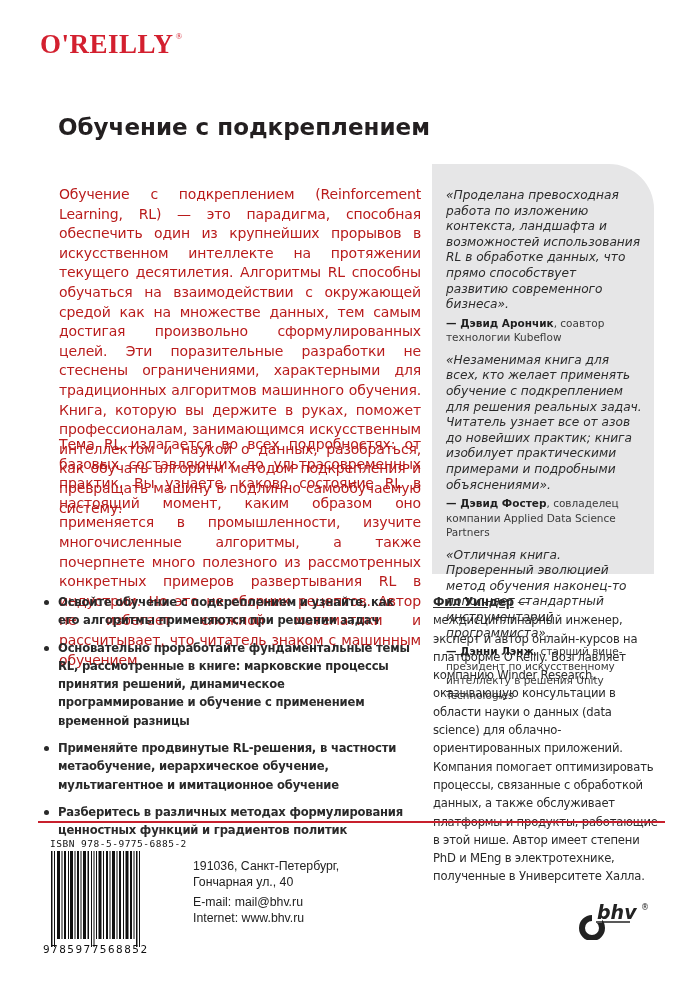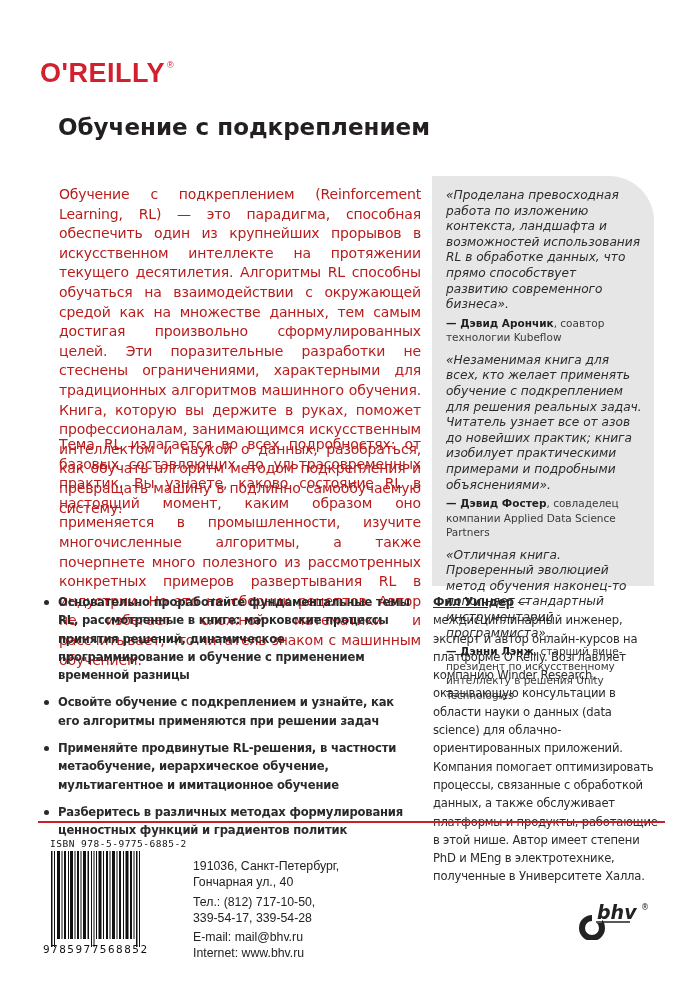--- a/index.html
+++ b/index.html
@@ -1,41 +1,41 @@
 <!DOCTYPE html>
 <html><head>
   <meta charset="utf-8">
   <style>
     html, body { margin: 0; padding: 0; background: #ffffff; }
     body {
       width: 700px; height: 988px; position: relative; overflow: hidden;
       font-family: "DejaVu Sans", sans-serif; color: #231f20;
     }
     .logo {
-      position: absolute; left: 40px; top: 58px;
-      font-family: Liberation Sans, sans-serif; font-weight: bold;
+      position: absolute; left: 40px; top: 29px;
+      font-family: Liberation Serif, serif; font-weight: bold;
       font-size: 27px; letter-spacing: 0.5px; color: #d3202f;
     }
     .logo sup { font-size: 9px; font-weight: normal; vertical-align: 14px; margin-left: 2px; }
     .title {
       position: absolute; left: 42px; top: 97px; width: 420px;
       font-family: "DejaVu Sans", sans-serif; font-weight: bold;
       font-size: 23px; line-height: 28px; color: #231f20; margin: 16px;
     }
     .desc {
       position: absolute; left: 42px; width: 362px;
       font-size: 14px; line-height: 19.6px; text-align: justify;
       color: #b91c1c; margin: 17px; letter-spacing: -0.15px;
     }
     .desc.p1 { top: 168px; }
     .desc.p2 { top: 418px; }
     .quotes {
       position: absolute; left: 432px; top: 164px; width: 222px; height: 410px;
       background: #e6e6e7; border-top-right-radius: 45px;
-      padding: 12px 12px 0 14px; box-sizing: border-box; margin-top: 12px;
+      padding: 24px 12px 0 14px; box-sizing: border-box;
     }
     .quote { margin-bottom: 8px; }
     .quote-text {
       font-style: italic; font-size: 12.2px; line-height: 15.6px;
       color: #2c2c2c; margin: 0;
     }
     .quote-author {
       font-size: 10.5px; line-height: 14.5px;
       color: #3a3a3a; margin-top: 3px;
     }
@@ -110,22 +110,22 @@
   </div>
   <div class="quote">
     <p class="quote-text">«Отличная книга. Проверенный эволюцией метод обучения наконец-то пополняет стандартный инструментарий программиста».</p>
     <div class="quote-author">
       <span class="name">— Дэнни Лэнж</span><span>, старший вице-президент по искусственному интеллекту в решения Unity Technologies</span>
     </div>
   </div>
 </div>
 
 <ul class="bullets">
+  <li>Освойте обучение с подкреплением и узнайте, как его алгоритмы применяются при решении задач</li>
   <li>Основательно проработайте фундаментальные темы RL, рассмотренные в книге: марковские процессы принятия решений, динамическое программирование и обучение с применением временной разницы</li>
-  <li>Освойте обучение с подкреплением и узнайте, как его алгоритмы применяются при решении задач</li>
   <li>Применяйте продвинутые RL-решения, в частности метаобучение, иерархическое обучение, мультиагентное и имитационное обучение</li>
   <li>Разберитесь в различных методах формулирования ценностных функций и градиентов политик</li>
 </ul>
 
 <p class="author-bio">
   <span class="name">Фил Уиндер</span><span> — междисциплинарный инженер, эксперт и автор онлайн-курсов на платформе O'Reilly. Возглавляет компанию Winder Research, оказывающую консультации в области науки о данных (data science) для облачно-ориентированных приложений. Компания помогает оптимизировать процессы, связанные с обработкой данных, а также обслуживает платформы и продукты, работающие в этой нише. Автор имеет степени PhD и MEng в электротехнике, полученные в Университете Халла.</span>
 </p>
 
 <div class="red-rule"></div>
 
@@ -164,24 +164,20 @@
   </g>
   <text x="0" y="102" font-family="DejaVu Sans Mono, monospace" font-size="11" fill="#111" textLength="104" lengthAdjust="spacing">9785977568852</text>
 </svg>
 
 <div class="publisher-info">
   <div class="grp">
     <div>191036, Санкт-Петербург,</div>
     <div>Гончарная ул., 40</div>
   </div>
   <div class="grp">
-    <div>Тел.: (812) 717-10-50,</div>
-    <div>339-54-17, 339-54-28</div>
-  </div>
-  <div class="grp">
     <div>E-mail: mail@bhv.ru</div>
     <div>Internet: www.bhv.ru</div>
   </div>
 </div>
 
 <svg class="bhv-logo" viewBox="0 0 80 40" xmlns="http://www.w3.org/2000/svg">
   <circle cx="14" cy="28" r="10" fill="none" stroke="#222" stroke-width="6"></circle>
   <rect x="14" y="15" width="10" height="8" fill="#fff"></rect>
   <line x1="18" y1="22" x2="52" y2="22" stroke="#222" stroke-width="1.5"></line>
   <text x="19" y="19" font-family="DejaVu Sans, sans-serif" font-style="italic" font-weight="bold" font-size="19" fill="#222">bhv</text>

